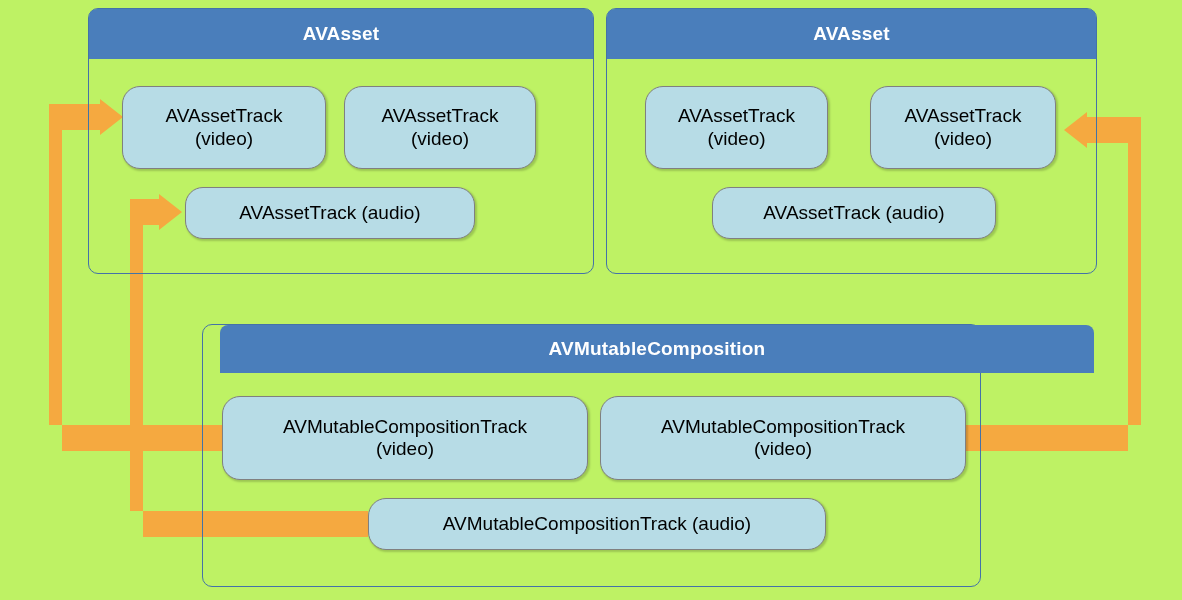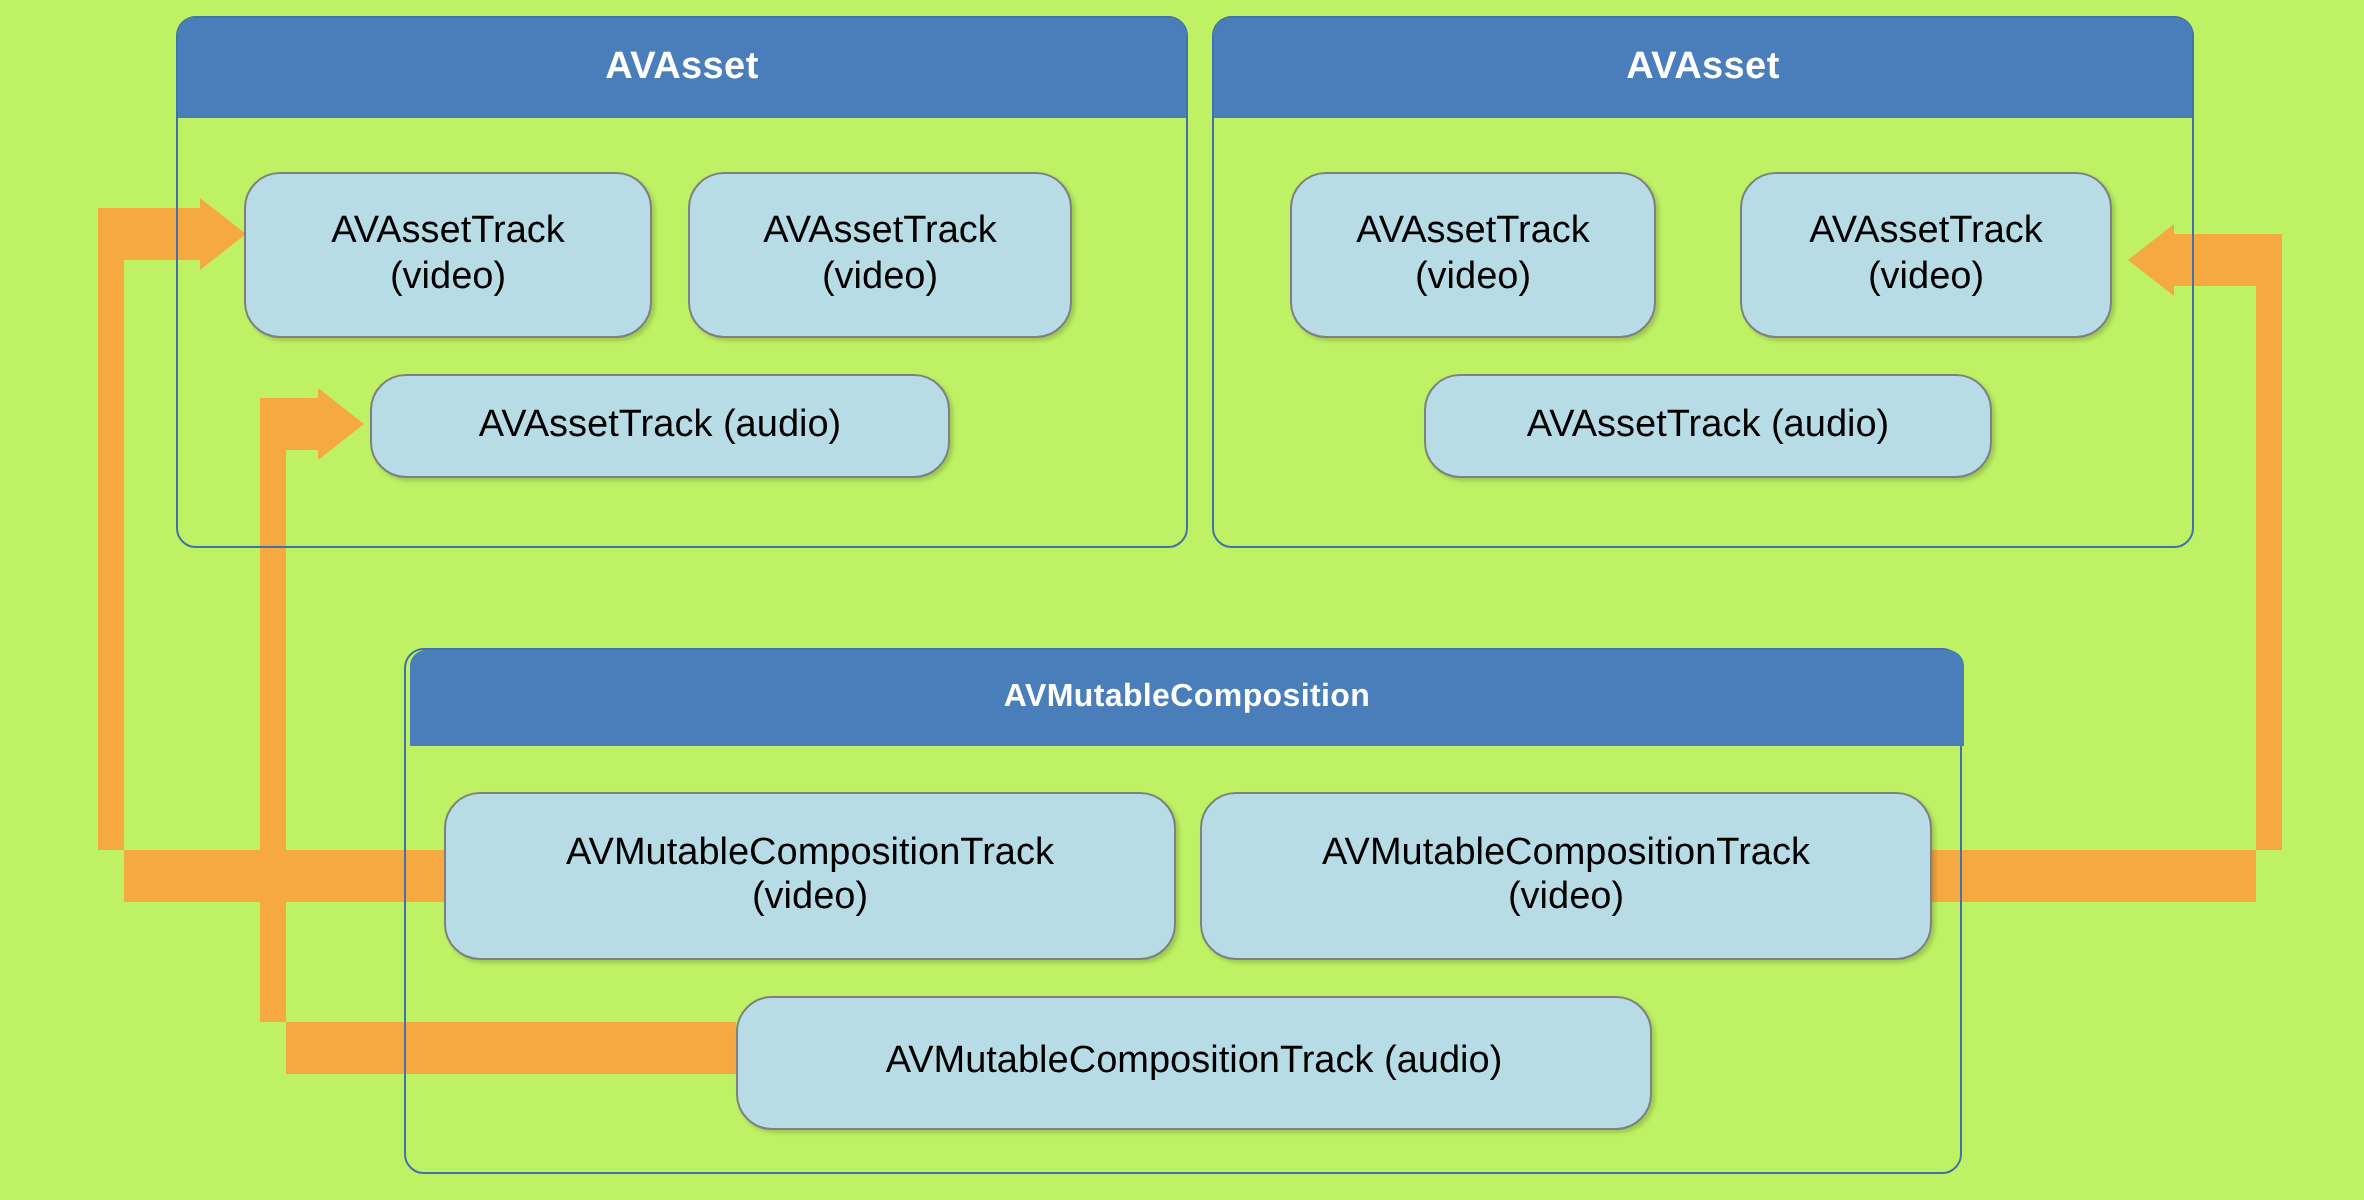--- a/index.html
+++ b/index.html
@@ -111,28 +111,28 @@
   </div>
   <div class="track-box" style="left:870px; top:86px; width:186px; height:83px; font-size:19px;">
     <span>AVAssetTrack
 (video)</span>
   </div>
   <div class="track-box" style="left:712px; top:187px; width:284px; height:52px; font-size:19px;">
     <span>AVAssetTrack (audio)</span>
   </div>
 
   <div class="container-box" style="left:202px; top:324px; width:779px; height:263px;"></div>
-  <div class="container-header" style="left:205px; top:325px; width:777px; height:48px; font-size:16px;">
+  <div class="container-header" style="left:220px; top:325px; width:874px; height:48px; font-size:19px;">
     <span>AVMutableComposition</span>
   </div>
   <div class="track-box" style="left:222px; top:396px; width:366px; height:84px; font-size:19px;">
     <span>AVMutableCompositionTrack
 (video)</span>
   </div>
   <div class="track-box" style="left:600px; top:396px; width:366px; height:84px; font-size:19px;">
     <span>AVMutableCompositionTrack
 (video)</span>
   </div>
-  <div class="track-box" style="left:368px; top:498px; width:458px; height:67px; font-size:19px;">
+  <div class="track-box" style="left:368px; top:498px; width:458px; height:52px; font-size:19px;">
     <span>AVMutableCompositionTrack (audio)</span>
   </div>
 
 </div>
 
 </body></html>

